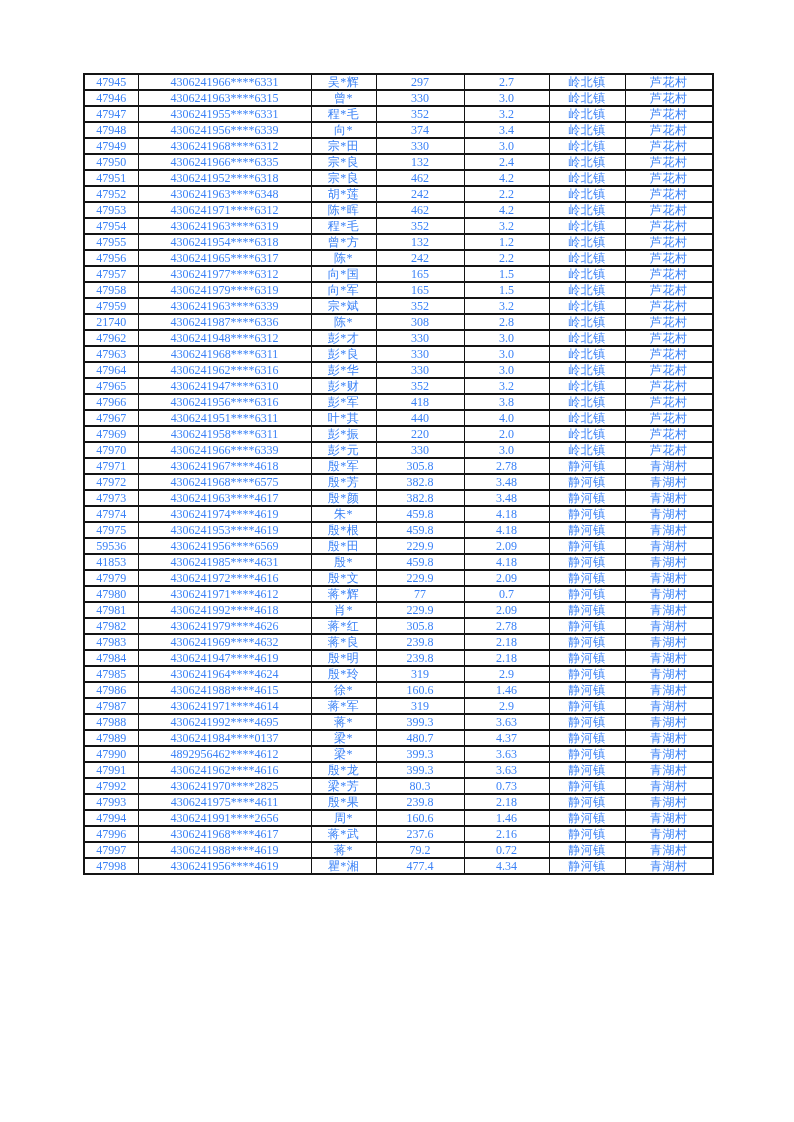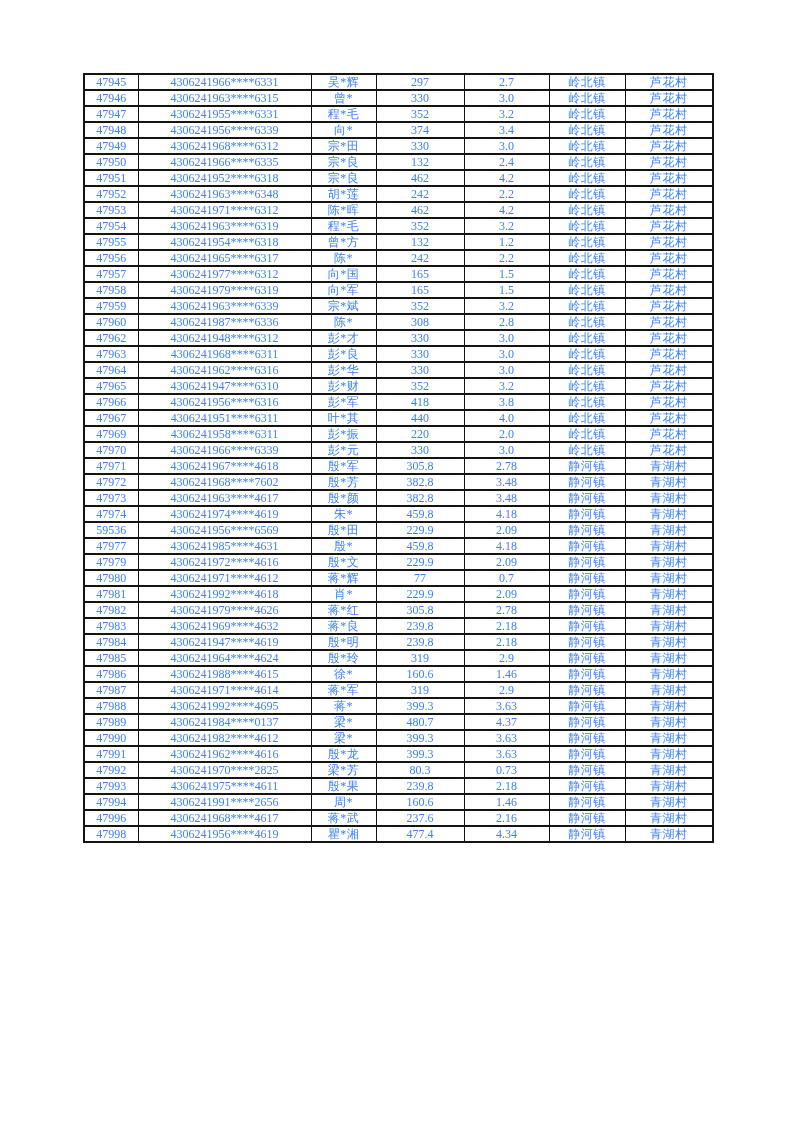--- a/index.html
+++ b/index.html
@@ -187,21 +187,21 @@
         <tr>
           <td class="col-serial">47959</td>
           <td class="col-id">4306241963****6339</td>
           <td class="col-name">宗*斌</td>
           <td class="col-v1">352</td>
           <td class="col-v2">3.2</td>
           <td class="col-town">岭北镇</td>
           <td class="col-village">芦花村</td>
         </tr>
         <tr>
-          <td class="col-serial">47960</td>
+          <td class="col-serial">21740</td>
           <td class="col-id">4306241987****6336</td>
           <td class="col-name">陈*</td>
           <td class="col-v1">308</td>
           <td class="col-v2">2.8</td>
           <td class="col-town">岭北镇</td>
           <td class="col-village">芦花村</td>
         </tr>
         <tr>
           <td class="col-serial">47962</td>
           <td class="col-id">4306241948****6312</td>
@@ -278,21 +278,21 @@
           <td class="col-serial">47971</td>
           <td class="col-id">4306241967****4618</td>
           <td class="col-name">殷*军</td>
           <td class="col-v1">305.8</td>
           <td class="col-v2">2.78</td>
           <td class="col-town">静河镇</td>
           <td class="col-village">青湖村</td>
         </tr>
         <tr>
           <td class="col-serial">47972</td>
-          <td class="col-id">4306241968****7602</td>
+          <td class="col-id">4306241968****6575</td>
           <td class="col-name">殷*芳</td>
           <td class="col-v1">382.8</td>
           <td class="col-v2">3.48</td>
           <td class="col-town">静河镇</td>
           <td class="col-village">青湖村</td>
         </tr>
         <tr>
           <td class="col-serial">47973</td>
           <td class="col-id">4306241963****4617</td>
           <td class="col-name">殷*颜</td>
@@ -304,30 +304,39 @@
         <tr>
           <td class="col-serial">47974</td>
           <td class="col-id">4306241974****4619</td>
           <td class="col-name">朱*</td>
           <td class="col-v1">459.8</td>
           <td class="col-v2">4.18</td>
           <td class="col-town">静河镇</td>
           <td class="col-village">青湖村</td>
         </tr>
         <tr>
+          <td class="col-serial">47975</td>
+          <td class="col-id">4306241953****4619</td>
+          <td class="col-name">殷*根</td>
+          <td class="col-v1">459.8</td>
+          <td class="col-v2">4.18</td>
+          <td class="col-town">静河镇</td>
+          <td class="col-village">青湖村</td>
+        </tr>
+        <tr>
           <td class="col-serial">59536</td>
           <td class="col-id">4306241956****6569</td>
           <td class="col-name">殷*田</td>
           <td class="col-v1">229.9</td>
           <td class="col-v2">2.09</td>
           <td class="col-town">静河镇</td>
           <td class="col-village">青湖村</td>
         </tr>
         <tr>
-          <td class="col-serial">47977</td>
+          <td class="col-serial">41853</td>
           <td class="col-id">4306241985****4631</td>
           <td class="col-name">殷*</td>
           <td class="col-v1">459.8</td>
           <td class="col-v2">4.18</td>
           <td class="col-town">静河镇</td>
           <td class="col-village">青湖村</td>
         </tr>
         <tr>
           <td class="col-serial">47979</td>
           <td class="col-id">4306241972****4616</td>
@@ -422,21 +431,21 @@
           <td class="col-serial">47989</td>
           <td class="col-id">4306241984****0137</td>
           <td class="col-name">梁*</td>
           <td class="col-v1">480.7</td>
           <td class="col-v2">4.37</td>
           <td class="col-town">静河镇</td>
           <td class="col-village">青湖村</td>
         </tr>
         <tr>
           <td class="col-serial">47990</td>
-          <td class="col-id">4306241982****4612</td>
+          <td class="col-id">4892956462****4612</td>
           <td class="col-name">梁*</td>
           <td class="col-v1">399.3</td>
           <td class="col-v2">3.63</td>
           <td class="col-town">静河镇</td>
           <td class="col-village">青湖村</td>
         </tr>
         <tr>
           <td class="col-serial">47991</td>
           <td class="col-id">4306241962****4616</td>
           <td class="col-name">殷*龙</td>
@@ -475,20 +484,29 @@
         <tr>
           <td class="col-serial">47996</td>
           <td class="col-id">4306241968****4617</td>
           <td class="col-name">蒋*武</td>
           <td class="col-v1">237.6</td>
           <td class="col-v2">2.16</td>
           <td class="col-town">静河镇</td>
           <td class="col-village">青湖村</td>
         </tr>
         <tr>
+          <td class="col-serial">47997</td>
+          <td class="col-id">4306241988****4619</td>
+          <td class="col-name">蒋*</td>
+          <td class="col-v1">79.2</td>
+          <td class="col-v2">0.72</td>
+          <td class="col-town">静河镇</td>
+          <td class="col-village">青湖村</td>
+        </tr>
+        <tr>
           <td class="col-serial">47998</td>
           <td class="col-id">4306241956****4619</td>
           <td class="col-name">瞿*湘</td>
           <td class="col-v1">477.4</td>
           <td class="col-v2">4.34</td>
           <td class="col-town">静河镇</td>
           <td class="col-village">青湖村</td>
         </tr>
       </tbody>
   </table>

